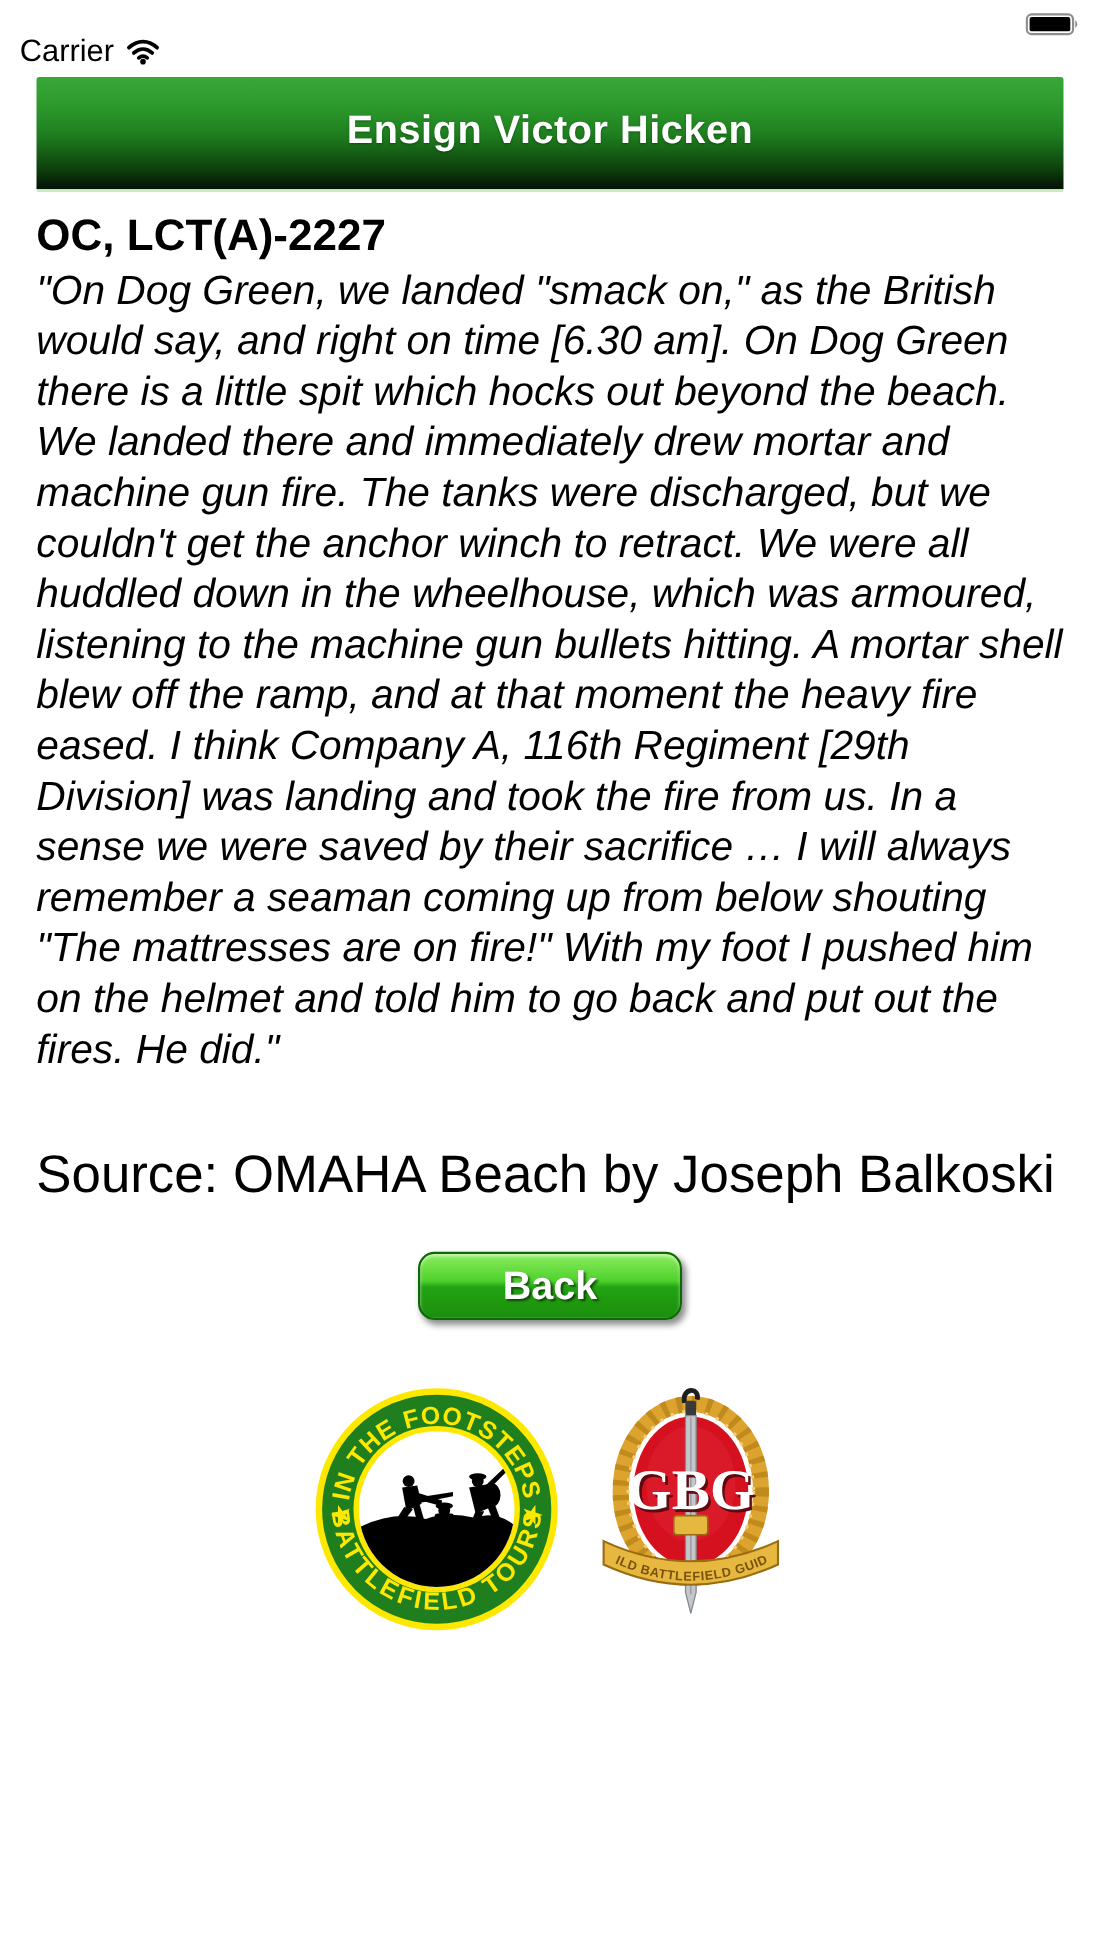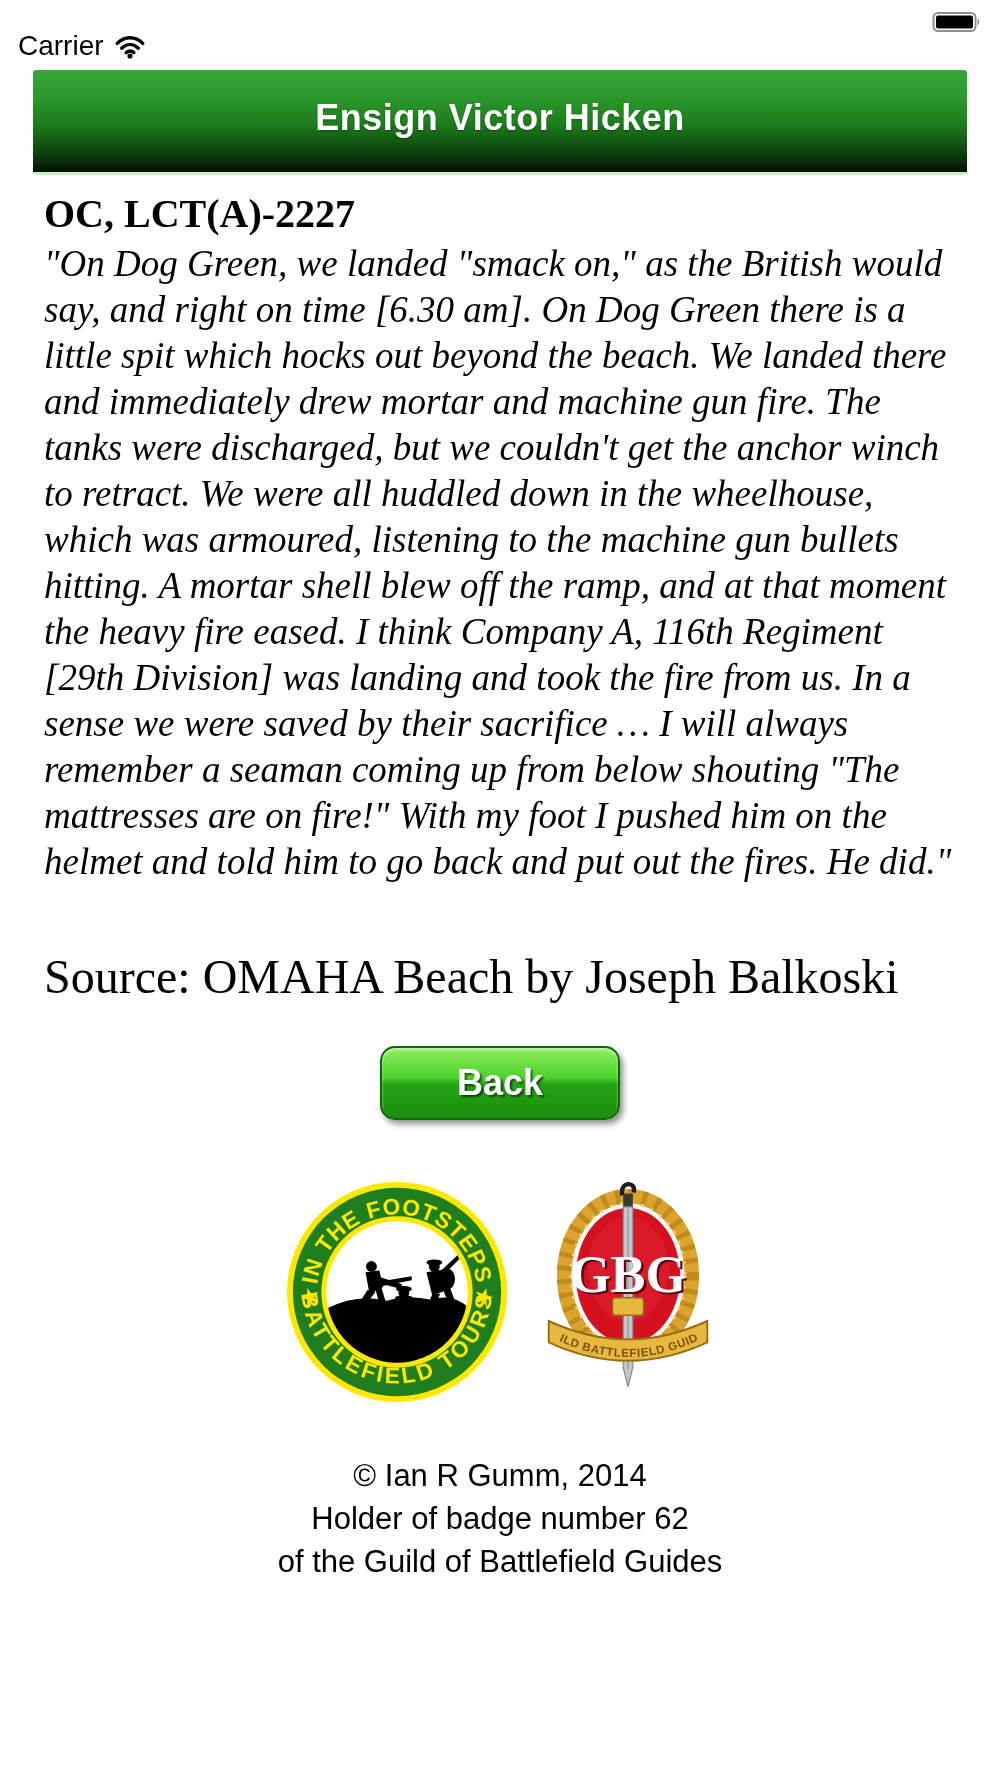--- a/index.html
+++ b/index.html
@@ -22,28 +22,28 @@
     margin:26px 33px 0;height:102px;border-radius:3px;
     background:linear-gradient(to bottom,#38a838 0%,#2b972b 28%,#1e7e1e 52%,#0c3c0c 84%,#051505 98%);
     border-bottom:3px solid #c9ecc0;
     display:flex;align-items:center;justify-content:center;
   }
   .title-banner .page-title{
     color:#ffffff;font-size:36px;font-weight:bold;letter-spacing:0.5px;
     padding-bottom:6px;text-shadow:0 1px 2px rgba(0,0,0,0.35);
   }
   
-  .content{padding:0 44px;font-family:Liberation Serif, serif;}
+  .content{padding:0 33px;}
   .content h1{font-size:40px;line-height:50px;margin:14px 0 0;font-weight:bold;}
   .quote{font-size:37px;line-height:46px;font-style:italic;margin:2px 0 0;}
   .source-line{font-size:48px;margin:64px 0 0;}
   
   .back-row{text-align:center;margin-top:42px;}
   .back-btn{
-    display:inline-block;width:240px;height:74px;border-radius:15px;cursor:pointer;
+    display:inline-block;width:240px;height:62px;border-radius:15px;cursor:pointer;
     background:linear-gradient(to bottom,#8dec5e 0%,#4ed22d 42%,#23a314 52%,#1b8e0c 100%);
     border:2px solid #0e6a06;box-sizing:border-box;
     box-shadow:3px 4px 6px rgba(0,0,0,0.45), inset 0 2px 3px rgba(255,255,255,0.55);
     color:#ffffff;font-family:"Liberation Sans",sans-serif;
     font-size:36px;font-weight:bold;line-height:52px;
     text-shadow:2px 2px 2px rgba(0,0,0,0.55);
   }
   
   .logos-row{display:flex;justify-content:center;align-items:center;gap:30px;margin-top:56px;}
   
@@ -158,19 +158,14 @@
       <rect x="74" y="126" width="32" height="18" rx="3" fill="#e7b83f" stroke="#9a6c12" stroke-width="1.5"></rect>
 
       <path d="M8,150 Q90,188 172,150 L172,172 Q90,210 8,172 Z" fill="#e7b83f" stroke="#9a6c12" stroke-width="2"></path>
       <text font-size="12" font-weight="bold" fill="#7a520c" letter-spacing="0.5" font-family="Liberation Sans, sans-serif">
         <textPath href="#gbg-banner-path" startOffset="50%" text-anchor="middle" dominant-baseline="middle">GUILD BATTLEFIELD GUIDES</textPath>
       </text>
     </svg>
 
   </div>
 
-  <div class="footer">
-    <div>© Ian R Gumm, 2014</div>
-    <div>Holder of badge number 62</div>
-    <div>of the Guild of Battlefield Guides</div>
-  </div>
 
 </div>
 
 </body></html>

